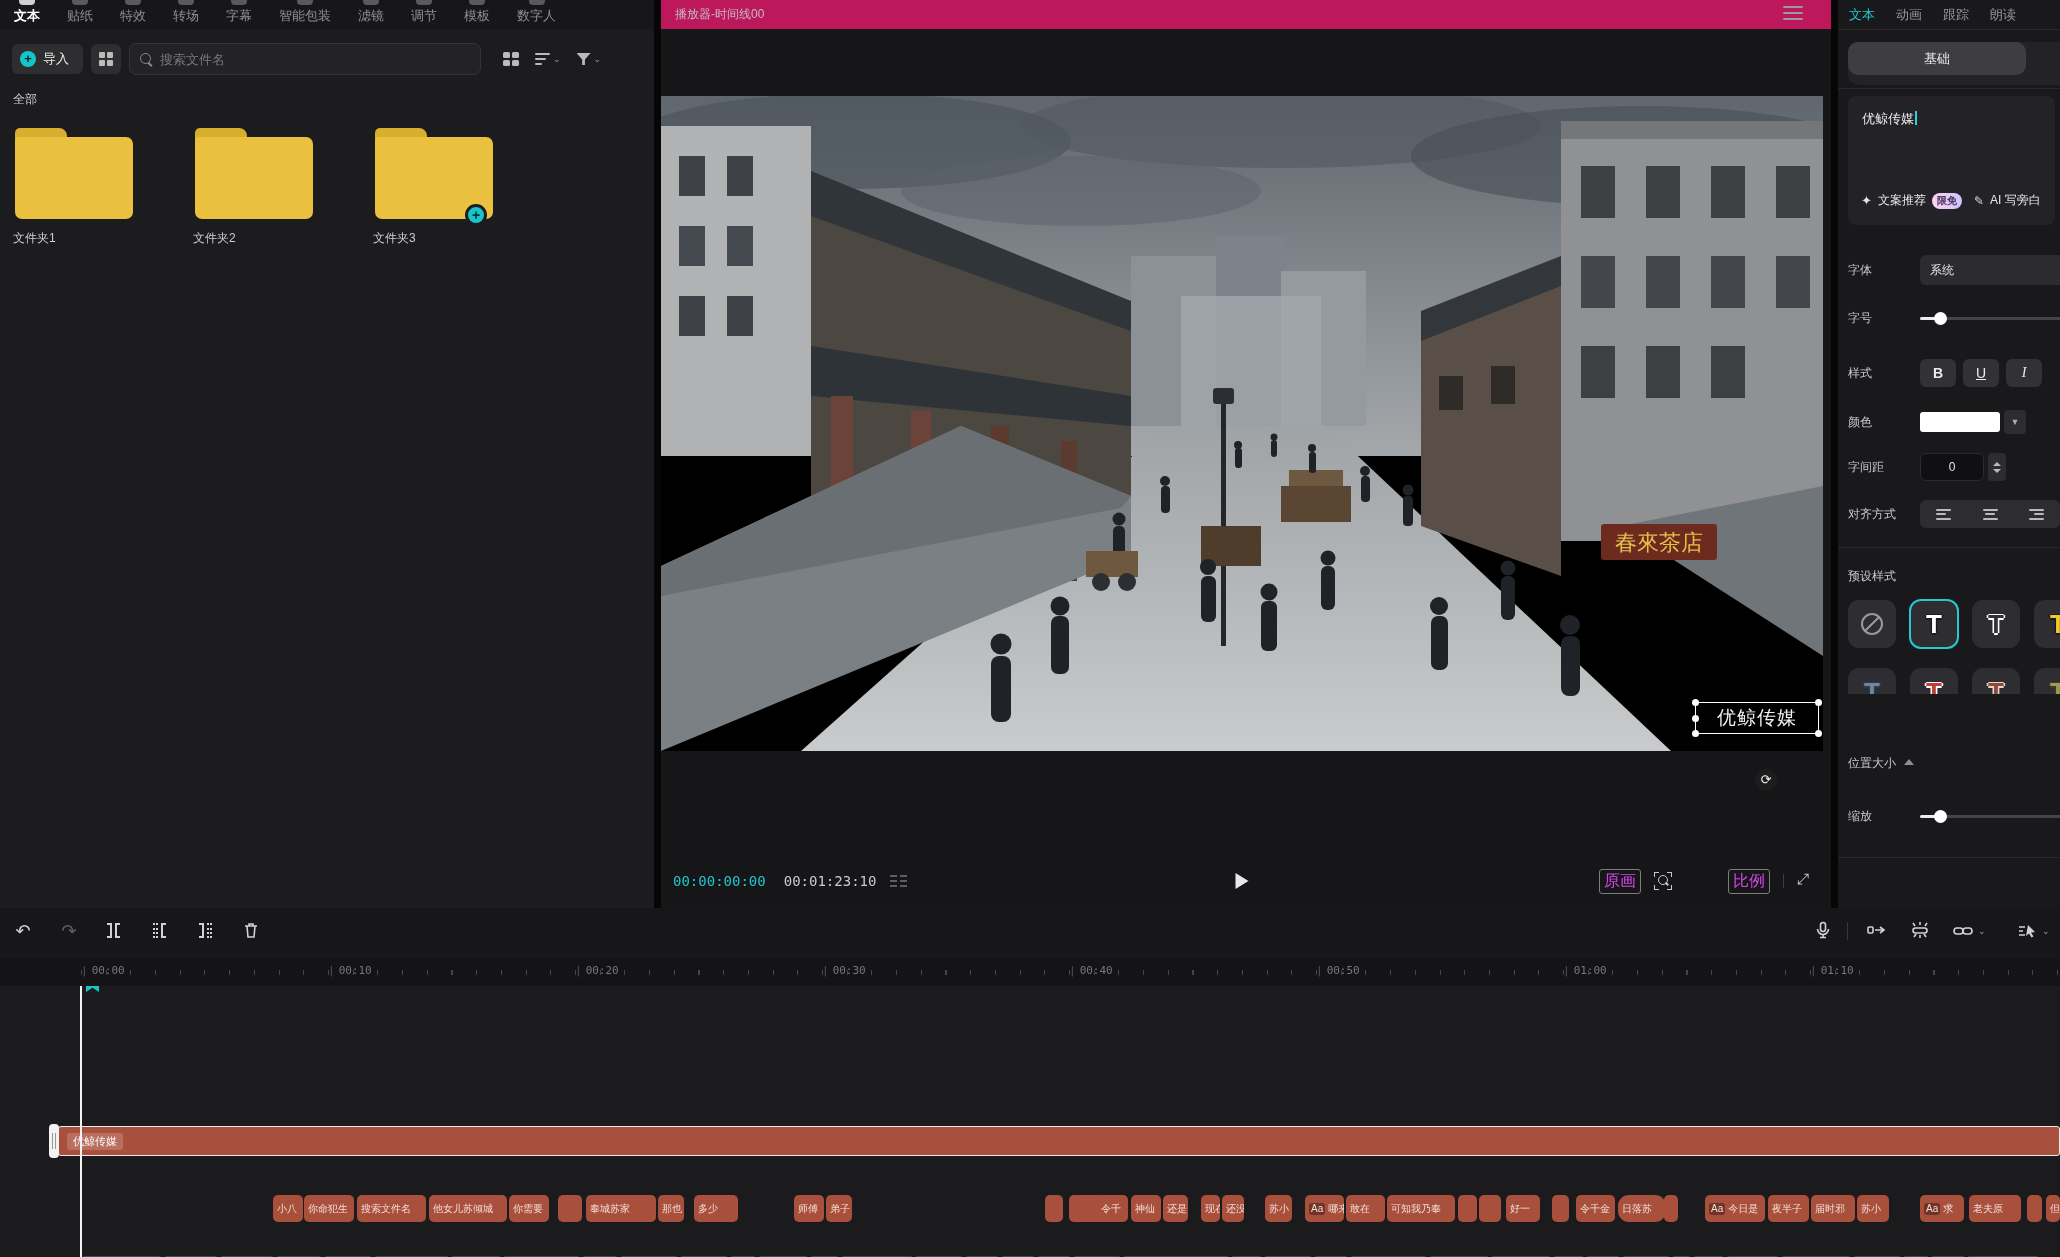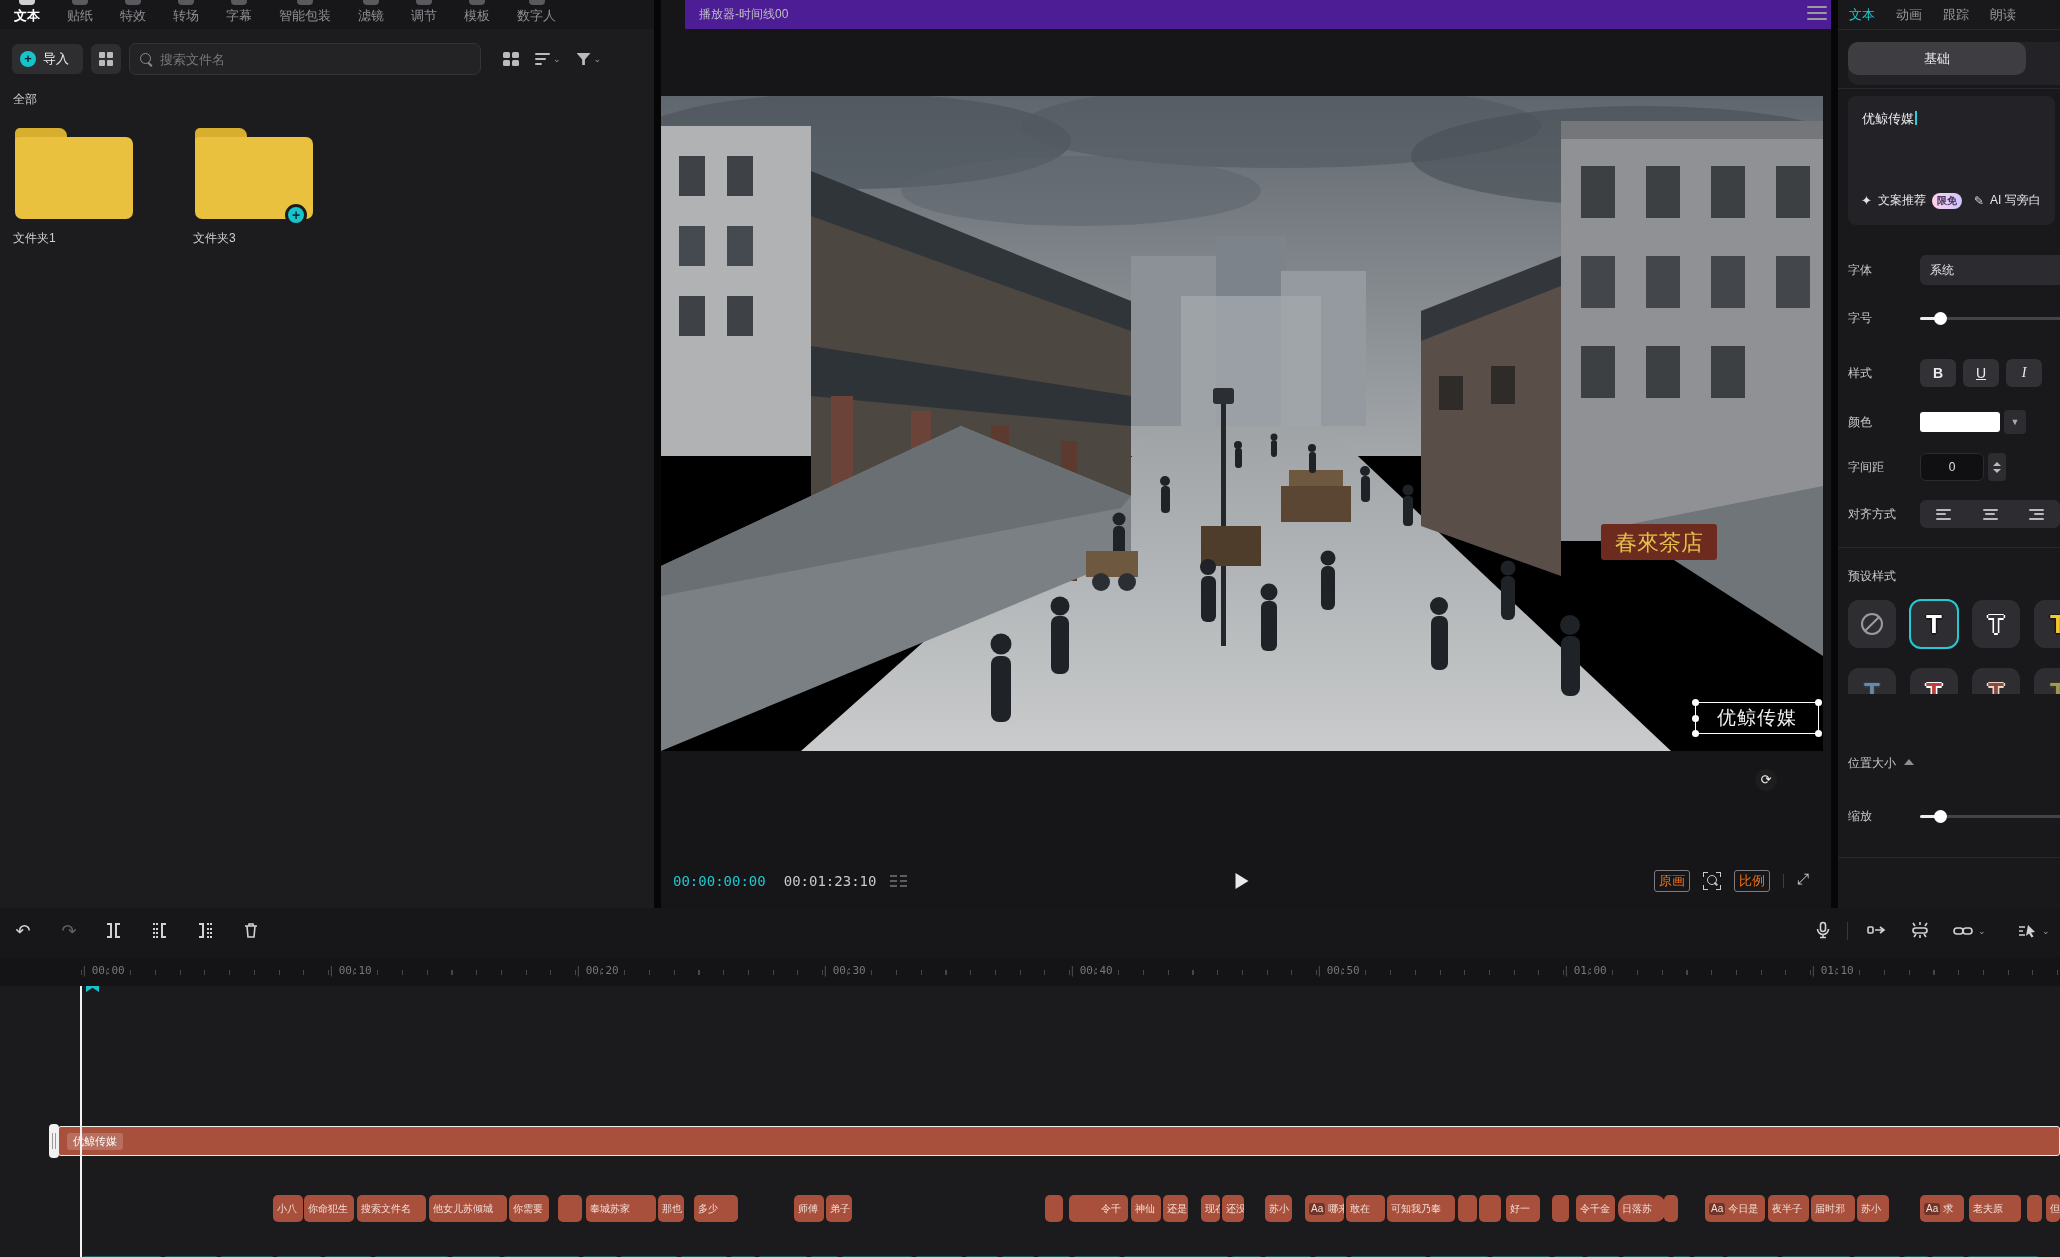--- a/index.html
+++ b/index.html
@@ -45,39 +45,39 @@
   .folders { display:flex; gap:46px; margin:20px 0 0 13px; }
   .folder-card { width:134px; cursor:pointer; position:relative; }
   .folder-ic { position:relative; width:118px; height:92px; margin-left:2px; }
   .folder-ic .f-tab { position:absolute; left:0; top:0; width:52px; height:18px; background:#d8ae2f; border-radius:5px 8px 0 0; }
   .folder-ic .f-body { position:absolute; left:0; top:9px; width:118px; height:82px; background:#eac13e; border-radius:4px 7px 7px 7px; }
   .folder-add { position:absolute; right:6px; bottom:-6px; width:22px; height:22px; background:#17c4cc; border:3px solid #1c1c1e; border-radius:50%; color:#063033; font-weight:bold; font-size:14px; line-height:17px; text-align:center; }
   .folder-name { margin-top:10px; font-size:12px; color:#cfcfd2; }
 
   
   .preview-panel { position:absolute; left:661px; top:0; width:1170px; height:908px; background:#161618; overflow:hidden; }
-  .pv-header { position:absolute; left:0; top:0; width:100%; height:29px; background:#4c1d95;margin-left:24px; }
+  .pv-header { position:absolute; left:0; top:0; width:100%; height:29px; background:#be185d; }
   .pv-title { position:absolute; left:14px; top:6px; font-size:12px; color:#bfbfc4; }
   .pv-menu { position:absolute; left:1122px; top:6px; width:20px; height:14px; display:flex; flex-direction:column; justify-content:space-between; cursor:pointer; }
   .pv-menu i { height:2px; background:#9a9a9f; border-radius:1px; }
   .video-wrap { position:absolute; left:0px; top:96px; width:1162px; height:655px; background:#000; }
   .video-wrap svg.scene { position:absolute; inset:0; }
   .overlay-box { position:absolute; left:1034px; top:606px; width:124px; height:32px; border:1px solid #fff; display:flex; align-items:center; justify-content:center; }
   .overlay-text { font-size:19px; color:#f2f2f2; letter-spacing:1px; text-shadow:0 0 3px #000,0 1px 2px #000; white-space:nowrap; }
   .handle { position:absolute; width:7px; height:7px; background:#fff; border-radius:50%; }
   .rotate-ctl { position:absolute; left:1094px; top:769px; width:22px; height:22px; border-radius:50%; background:rgba(30,30,32,.85); color:#eee; font-size:13px; line-height:21px; text-align:center; cursor:pointer; }
   .pv-controls { position:absolute; left:0; top:867px; width:1162px; height:28px; display:flex; align-items:center; }
   .tc-cur { font-size:14px; color:#1fc7cf; margin-left:12px; font-family:"DejaVu Sans Mono",monospace; }
   .tc-total { font-size:14px; color:#c9c9ce; margin-left:18px; font-family:"DejaVu Sans Mono",monospace; }
   .ic-cols { display:flex; gap:3px; margin-left:14px; cursor:pointer; }
   .ic-cols b { width:7px; height:12px; display:flex; flex-direction:column; justify-content:space-between; }
   .ic-cols b i { height:2px; background:#5d5d62; }
   .play-btn { position:absolute; left:50%; transform:translateX(-50%); width:0; height:0; border-left:13px solid #e8e8ea; border-top:8px solid transparent; border-bottom:8px solid transparent; cursor:pointer; }
   .pv-right { position:absolute; right:10px; display:flex; align-items:center; gap:13px; }
-  .chip { border:1px solid #7c7c82; border-radius:3px; color:#f97316; font-size:13px; padding:1px 4px; cursor:pointer; }
+  .chip { border:1px solid #7c7c82; border-radius:3px; color:#d946ef; font-size:16px; padding:1px 4px; cursor:pointer;margin-left:43px; }
   .ic-zoomfit { width:18px; height:18px; position:relative; cursor:pointer; }
   .ic-zoomfit::before { content:""; position:absolute; left:4px; top:3px; width:8px; height:8px; border:1.6px solid #c9c9ce; border-radius:50%; }
   .ic-zoomfit::after { content:""; position:absolute; left:11px; top:11px; width:4px; height:1.6px; background:#c9c9ce; transform:rotate(45deg); }
   .corner { position:absolute; width:5px; height:5px; border-color:#c9c9ce; border-style:solid; border-width:0; }
   .sep-v { width:1px; height:14px; background:#3c3c40; }
   .ic-expand { width:16px; height:16px; position:relative; cursor:pointer; }
   .ic-expand::before { content:"⤢"; position:absolute; left:0; top:-3px; font-size:15px; color:#c9c9ce; }
 
   
   .inspector { position:absolute; left:1838px; top:0; width:222px; height:908px; background:#19191c; overflow:hidden; }
@@ -263,20 +263,27 @@
           <div class="folder-ic">
             <div class="f-tab"></div>
             <div class="f-body"></div>
           </div>
           <div class="folder-name">文件夹1</div>
         </div>
         <div class="folder-card">
           <div class="folder-ic">
             <div class="f-tab"></div>
             <div class="f-body"></div>
+          </div>
+          <div class="folder-name">文件夹2</div>
+        </div>
+        <div class="folder-card">
+          <div class="folder-ic">
+            <div class="f-tab"></div>
+            <div class="f-body"></div>
             <div class="folder-add">+</div>
           </div>
           <div class="folder-name">文件夹3</div>
         </div>
       </div>
   </div>
 
   <div class="preview-panel">
     <div class="pv-header">
       <div class="pv-title">播放器-时间线00</div>

